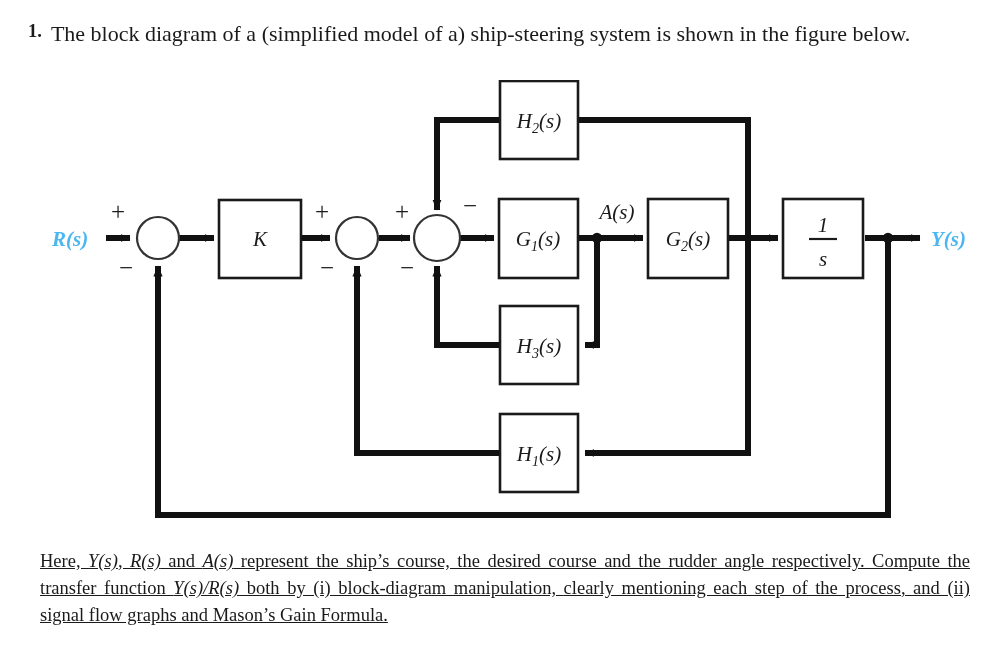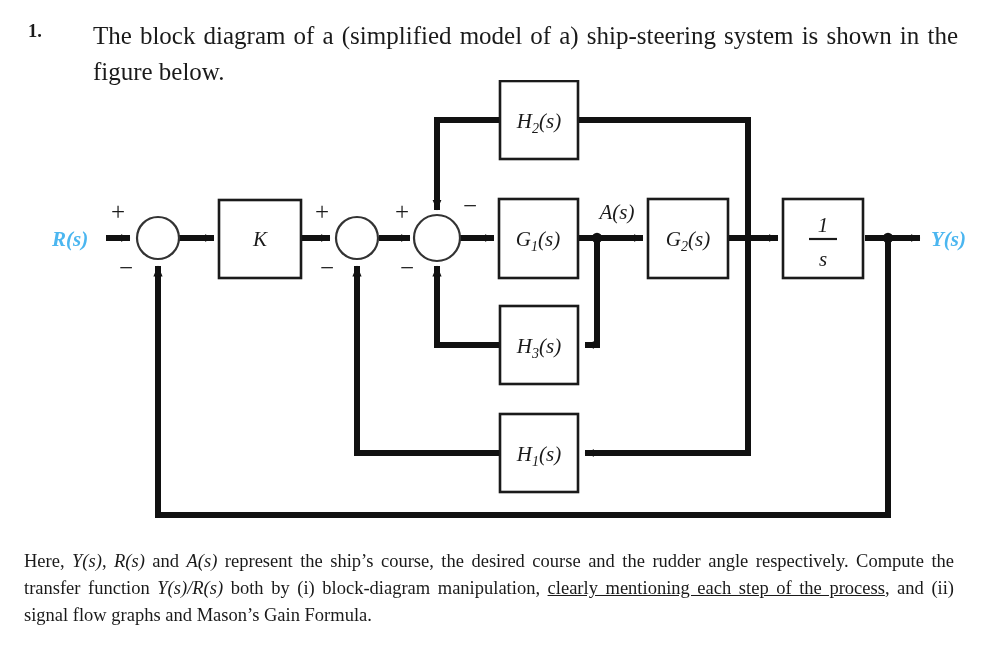--- a/index.html
+++ b/index.html
@@ -33,38 +33,38 @@
     align-items: flex-start;
   }
   .q-number {
     font-weight: bold;
     font-size: 18.5px;
     line-height: 1.45;
     margin-right: 9px;
     flex: 0 0 auto;
   }
   .q-text {
-    font-size: 25px;
+    font-size: 22px;
     line-height: 1.45;
     text-align: justify;
     text-justify: inter-word;
     flex: 1 1 auto;
-    margin-left: 42px;
   }
 
   
   .closing-block {
     position: absolute;
-    left: 24px;
+    left: 40px;
     top: 548px;
     width: 930px;
     font-size: 18.5px;
     line-height: 1.47;
     text-align: justify;
     text-justify: inter-word;
+    text-decoration: underline;
   }
   .closing-block i { font-style: italic; }
   .underline-phrase { text-decoration: underline; }
 
   
   #diagram {
     position: absolute;
     left: 0;
     top: 80px;
     width: 987px;

